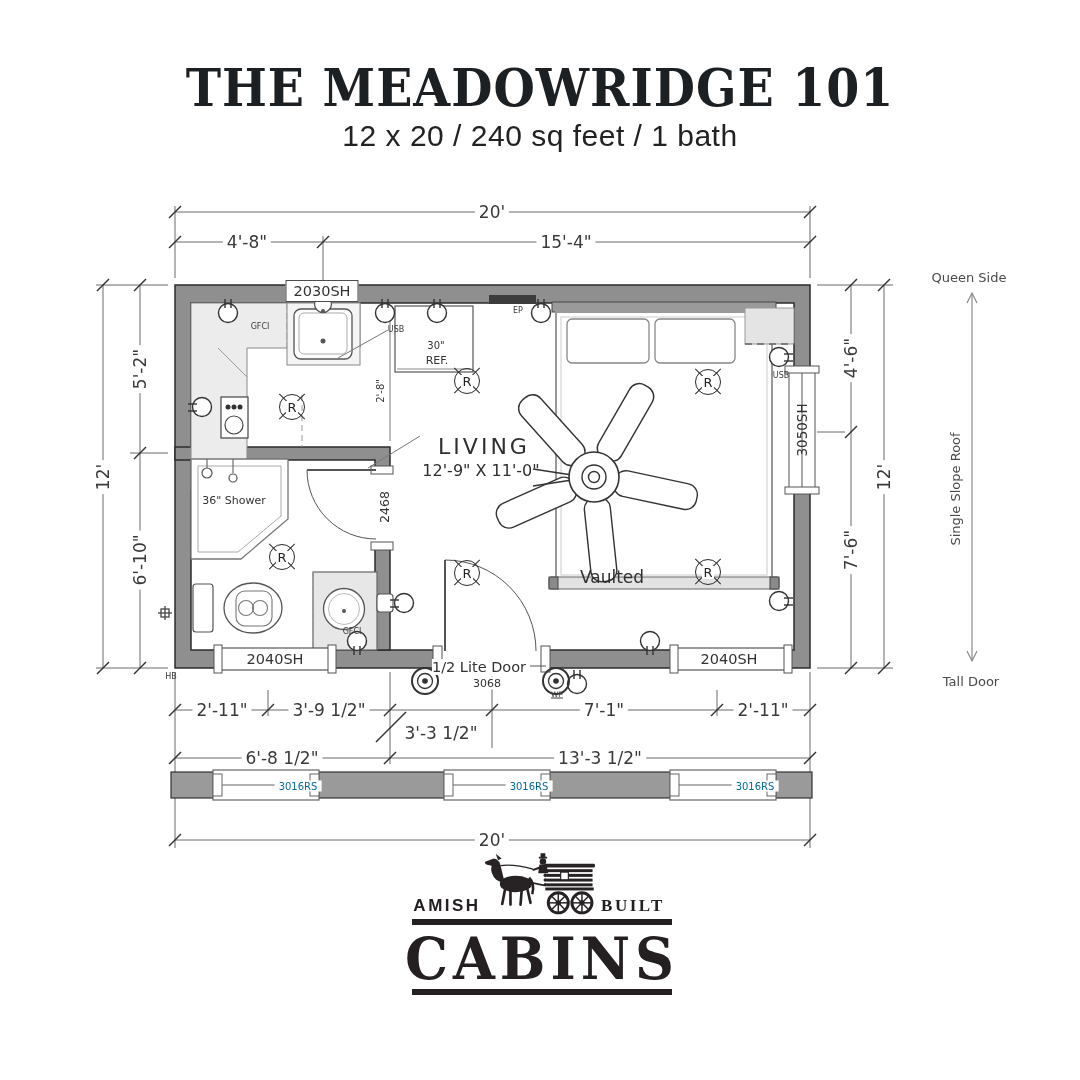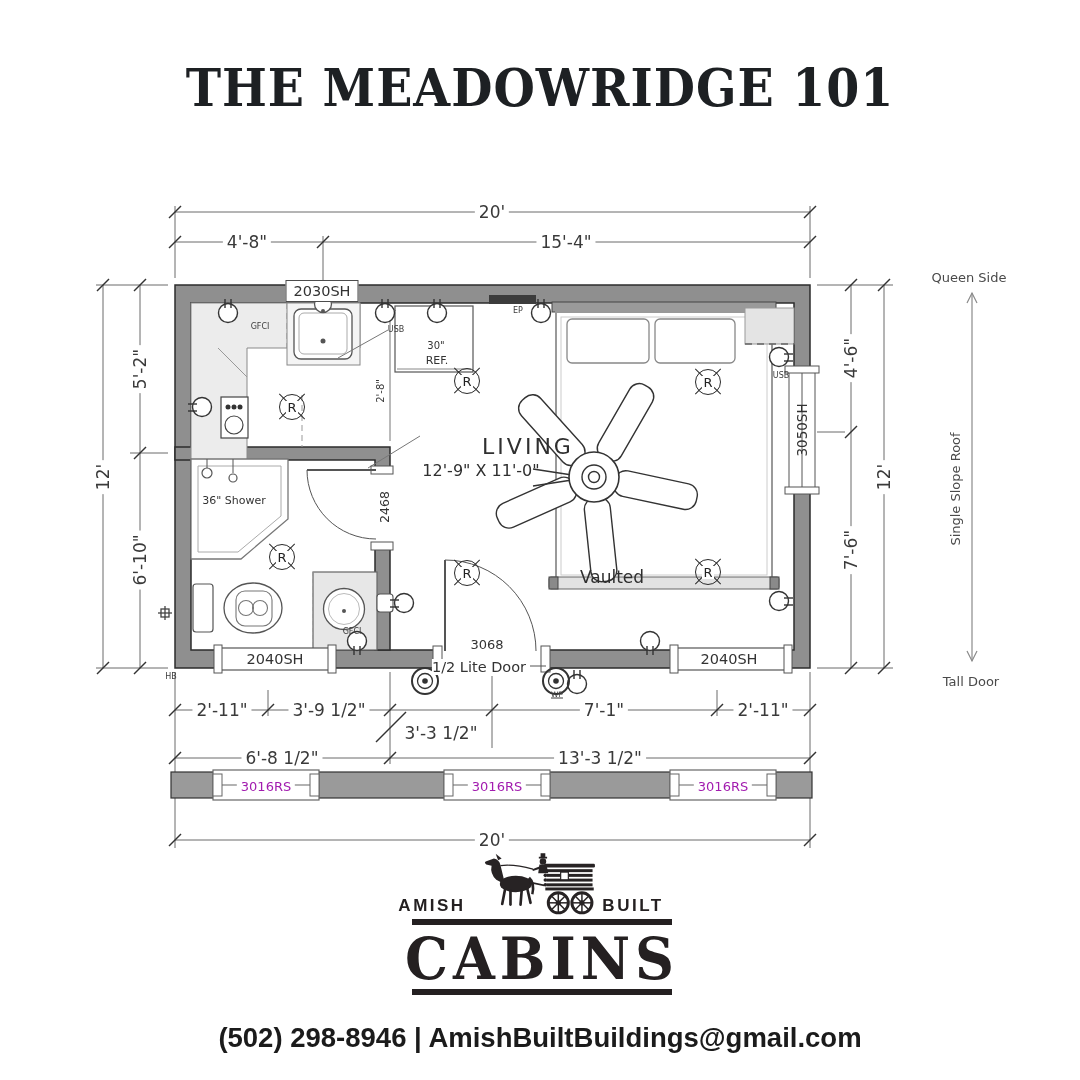--- a/index.html
+++ b/index.html
@@ -7,21 +7,21 @@
         font-family:"DejaVu Sans",sans-serif;}
   .t{position:absolute;white-space:nowrap;color:#3a3a3a;}
   .ctr{transform:translate(-50%,-50%);}
   .rot{transform:translate(-50%,-50%) rotate(-90deg);}
   .title{font-family:"DejaVu Serif",serif;font-weight:700;font-size:49px;color:#1d2023;
          letter-spacing:1px;transform:translate(-50%,-50%) scale(0.97,1.06);}
   .subtitle{font-family:"Liberation Sans",sans-serif;font-size:30px;color:#222;letter-spacing:.5px;}
   .dim{font-size:17px;background:#fff;padding:0 4px;}
   .wbox{font-size:14.5px;border:1.6px solid #4c4c4c;background:#fff;padding:0 7px;
         line-height:20px;color:#333;}
-  .wtxt{font-size:13px;background:#fff;padding:0 4px;color:#a21caf;}
+  .wtxt{font-size:10px;background:#fff;padding:0 4px;color:#0369a1;margin-left:32px;}
   .tiny{font-size:8px;color:#3c3c3c;padding-left:16px;}
   .room{font-size:22px;letter-spacing:3px;color:#2f2f2f;}
   .room2{font-size:16px;color:#2f2f2f;}
   .bednote{position:absolute;left:564px;top:356px;font-size:13.5px;line-height:21px;color:#2f2f2f;}
   .rl{position:absolute;width:26px;height:26px;}
   .rl .c{position:absolute;inset:0;border:1.6px solid #2a2a2a;border-radius:50%;
          display:flex;align-items:center;justify-content:center;}
   .rl .c span{font-size:13px;color:#222;background:#fff;line-height:1;padding:0 1px;}
   .rl i{position:absolute;left:-5px;top:12px;width:36px;height:0;border-top:1.6px solid #2a2a2a;}
   .rl i.a{transform:rotate(45deg);} .rl i.b{transform:rotate(-45deg);}
@@ -32,20 +32,21 @@
   .bar{position:absolute;height:5.5px;background:#242021;}
   .contact{font-family:"Liberation Sans",sans-serif;font-weight:700;font-size:27.5px;color:#1b1b1b;}
   .rooflbl{font-size:13px;color:#4a4a4a;}
 </style>
 </head>
 <body>
 
 <div class="page">
 
   <div class="t title" style="left:540px;top:88px;">THE MEADOWRIDGE 101</div>
+  <div class="t subtitle ctr" style="left:540px;top:136px;">12 x 20 / 240 sq feet / 1 bath</div>
 
   <svg width="1080" height="1080" style="position:absolute;left:0;top:0;" viewBox="0 0 1080 1080">
 
     <g stroke="#6a6a6a" stroke-width="1" fill="none">
       <path d="M175,206 V278 M810,206 V278 M323,236 V300"></path>
       <path d="M175,212 H810 M175,242 H810"></path>
       <path d="M96,285 H168 M96,668 H168 M130,453 H168"></path>
       <path d="M103,285 V668 M140,285 V668"></path>
       <path d="M817,285 H893 M817,668 H893 M817,432 H845"></path>
       <path d="M851,285 V668 M884,285 V668"></path>
@@ -398,44 +399,44 @@
   <div class="t rot" style="left:380px;top:391px;font-size:10px;background:#fff;">2'-8"</div>
 
   <div class="t wbox ctr" style="left:322px;top:291px;">2030SH</div>
   <div class="t rot" style="left:802px;top:430px;font-size:13.5px;color:#333;">3050SH</div>
   <div class="t ctr" style="left:275px;top:659px;font-size:14.5px;color:#333;background:#fff;padding:0 5px;">2040SH</div>
   <div class="t ctr" style="left:729px;top:659px;font-size:14.5px;color:#333;background:#fff;padding:0 5px;">2040SH</div>
   <div class="t wtxt ctr" style="left:266px;top:786px;">3016RS</div>
   <div class="t wtxt ctr" style="left:497px;top:786px;">3016RS</div>
   <div class="t wtxt ctr" style="left:723px;top:786px;">3016RS</div>
   <div class="t rot" style="left:384px;top:507px;font-size:12.5px;color:#333;background:#fff;">2468</div>
-  <div class="t ctr" style="left:487px;top:644px;font-size:13px;color:#333;background:#fff;">3068</div>
+  <div class="t ctr" style="left:487px;top:683px;font-size:11px;color:#333;background:#fff;">3068</div>
   <div class="t ctr" style="left:479px;top:667px;font-size:14.5px;color:#333;background:#fff;">1/2 Lite Door</div>
 
-  <div class="t room ctr" style="left:484px;top:446px;margin-left:44px;">LIVING</div>
+  <div class="t room ctr" style="left:484px;top:446px;">LIVING</div>
   <div class="t room2 ctr" style="left:481px;top:470px;">12'-9" X 11'-0"</div>
   <div class="t ctr" style="left:612px;top:577px;font-size:17px;color:#2f2f2f;">Vaulted</div>
   <div class="t ctr" style="left:234px;top:500px;font-size:11px;color:#333;">36" Shower</div>
   <div class="t ctr" style="left:436px;top:345px;font-size:10px;color:#333;">30"</div>
   <div class="t ctr" style="left:437px;top:360px;font-size:11px;color:#333;">REF.</div>
 
   <div class="t tiny ctr" style="left:252px;top:326px;">GFCI</div>
   <div class="t tiny ctr" style="left:388px;top:329px;">USB</div>
   <div class="t tiny ctr" style="left:510px;top:310px;">EP</div>
   <div class="t tiny ctr" style="left:773px;top:375px;">USB</div>
   <div class="t tiny ctr" style="left:344px;top:631px;">GFCI</div>
   <div class="t ctr" style="left:557px;top:694px;font-size:7.5px;color:#3c3c3c;text-decoration:underline;">WP</div>
   <div class="t tiny ctr" style="left:163px;top:636px;margin-top:40px;">HB</div>
 
   <div class="t rooflbl ctr" style="left:969px;top:277px;">Queen Side</div>
   <div class="t rooflbl rot" style="left:955px;top:489px;">Single Slope Roof</div>
   <div class="t rooflbl ctr" style="left:971px;top:681px;">Tall Door</div>
 
-  <div class="t brand ctr" style="left:432px;top:906px;">AMISH</div>
-  <div class="t brand ctr" style="left:633px;top:906px;">BUILT</div>
+  <div class="t brand ctr" style="left:447px;top:906px;">AMISH</div>
+  <div class="t brand ctr" style="left:633px;top:906px;font-family:Liberation Serif, serif;">BUILT</div>
   <svg style="position:absolute;left:478px;top:852px;" width="124" height="68" viewBox="0 0 210 115">
     <g fill="#272324">
       <path d="M34,14 L30,3 L40,11 Z"></path>
       <path d="M46,55 L38,22 Q36,13 27,11 L13,16 Q10,18 14,21 L23,23 Q20,36 31,47 Z"></path>
       <ellipse cx="64" cy="54" rx="27" ry="14"></ellipse>
       <path d="M88,42 Q99,52 94,72 L90,71 Q94,54 84,46 Z"></path>
       <g stroke="#272324" stroke-width="4.5" stroke-linecap="round">
         <line x1="46" y1="62" x2="41" y2="88"></line>
           <line x1="55" y1="65" x2="55" y2="89"></line>
         <line x1="74" y1="65" x2="72" y2="89"></line>
@@ -473,15 +474,14 @@
         <line x1="164" y1="74" x2="188" y2="98"></line>
           <line x1="188" y1="74" x2="164" y2="98"></line>
       </g>
       <circle cx="136" cy="86" r="4.5"></circle>
         <circle cx="176" cy="86" r="4.5"></circle>
     </g>
   </svg>
   <div class="bar" style="left:412px;top:919px;width:260px;"></div>
   <div class="t cabins" style="left:542px;top:958px;">CABINS</div>
   <div class="bar" style="left:412px;top:989px;width:260px;"></div>
-  <div class="t contact ctr" style="left:540px;top:1038px;">(502) 298-8946 | AmishBuiltBuildings@gmail.com</div>
 
 </div>
 
 </body></html>

